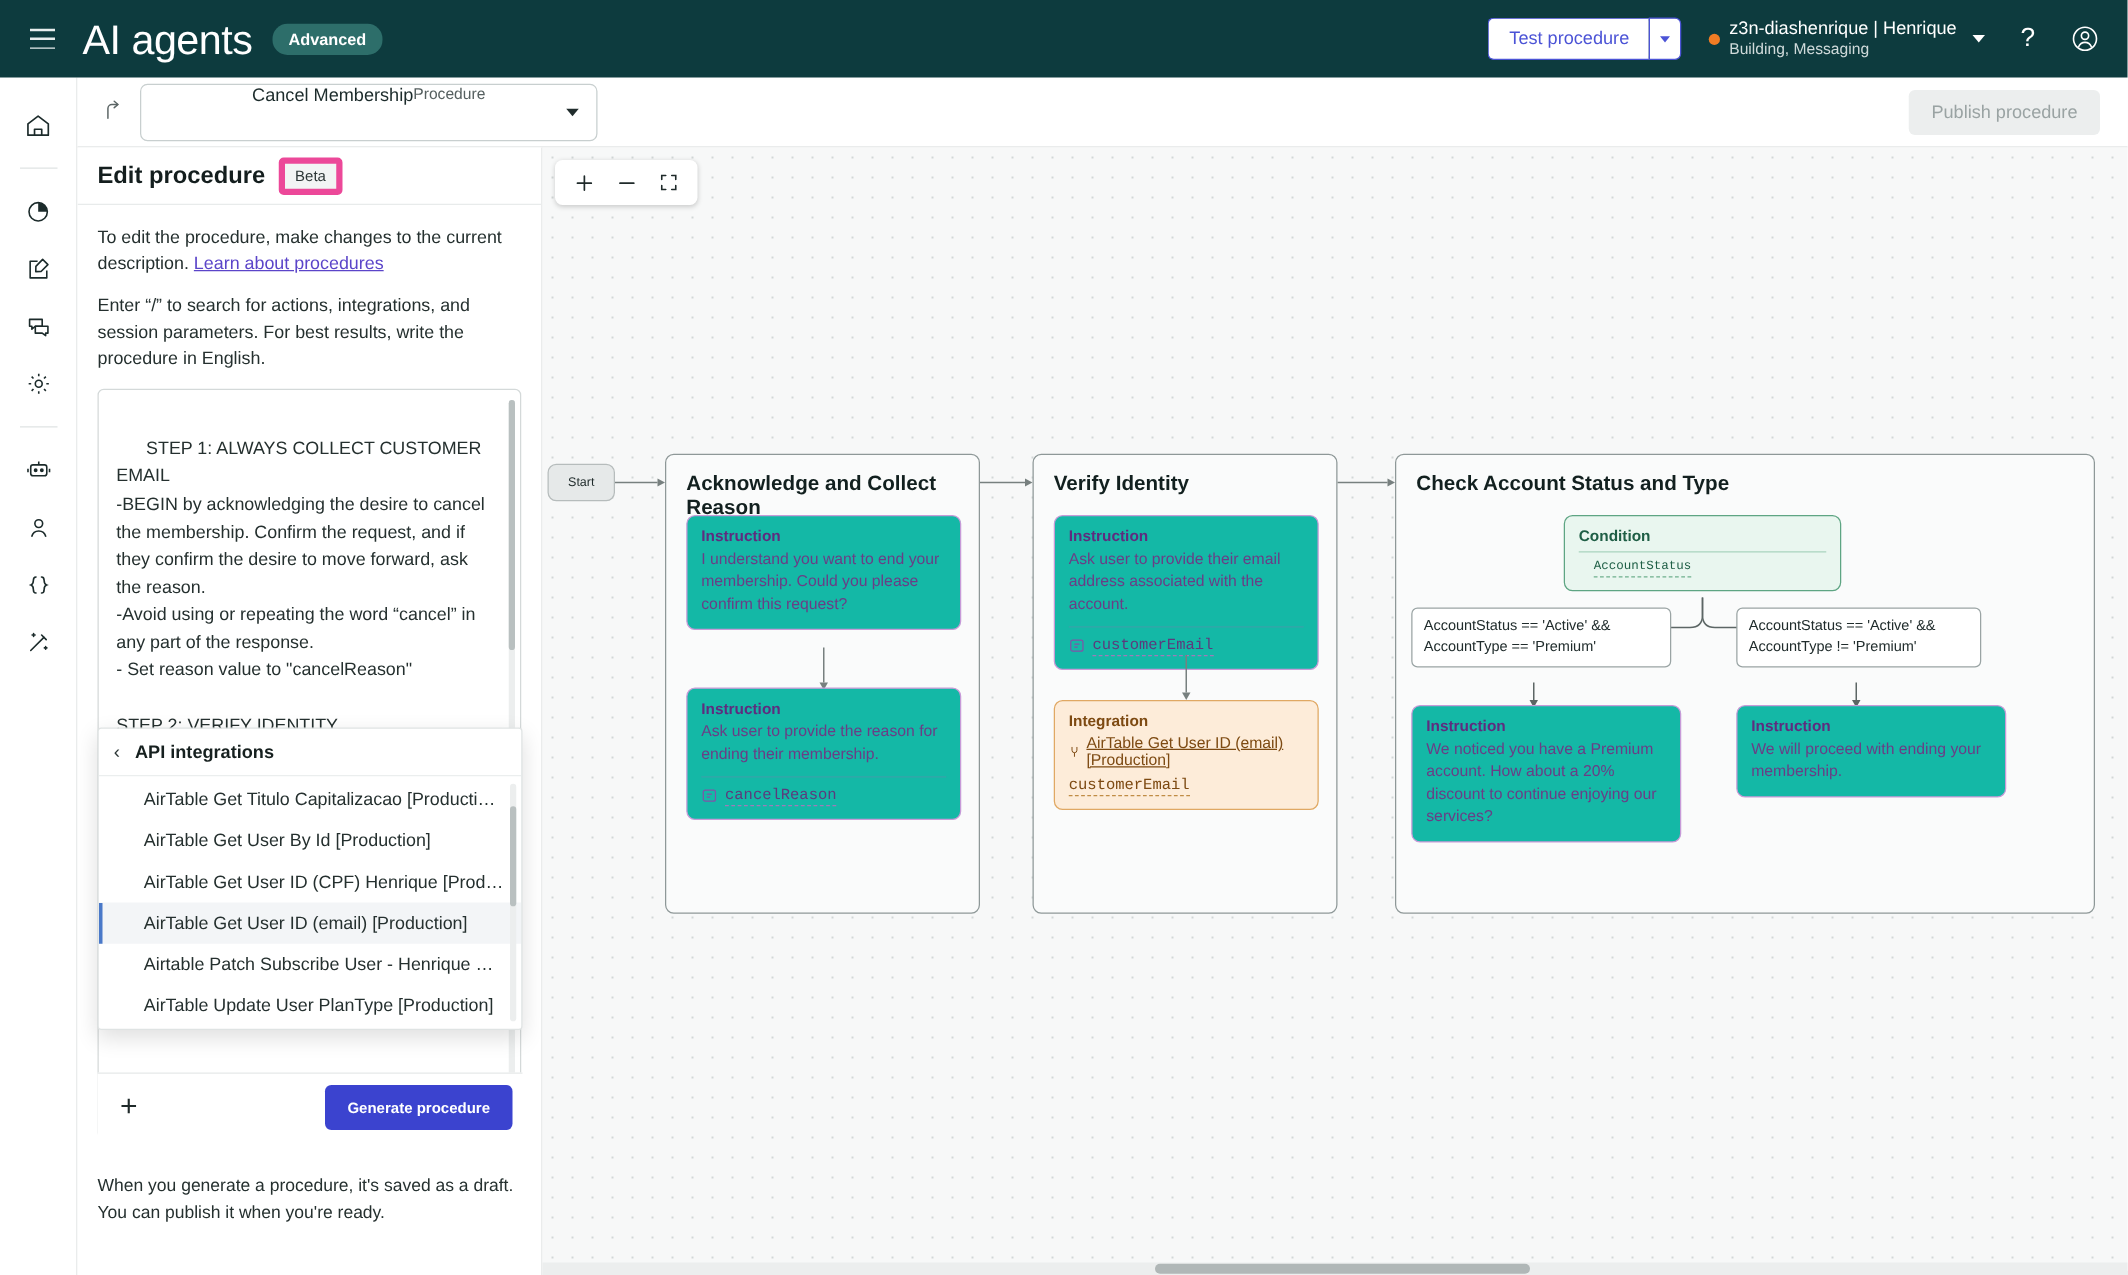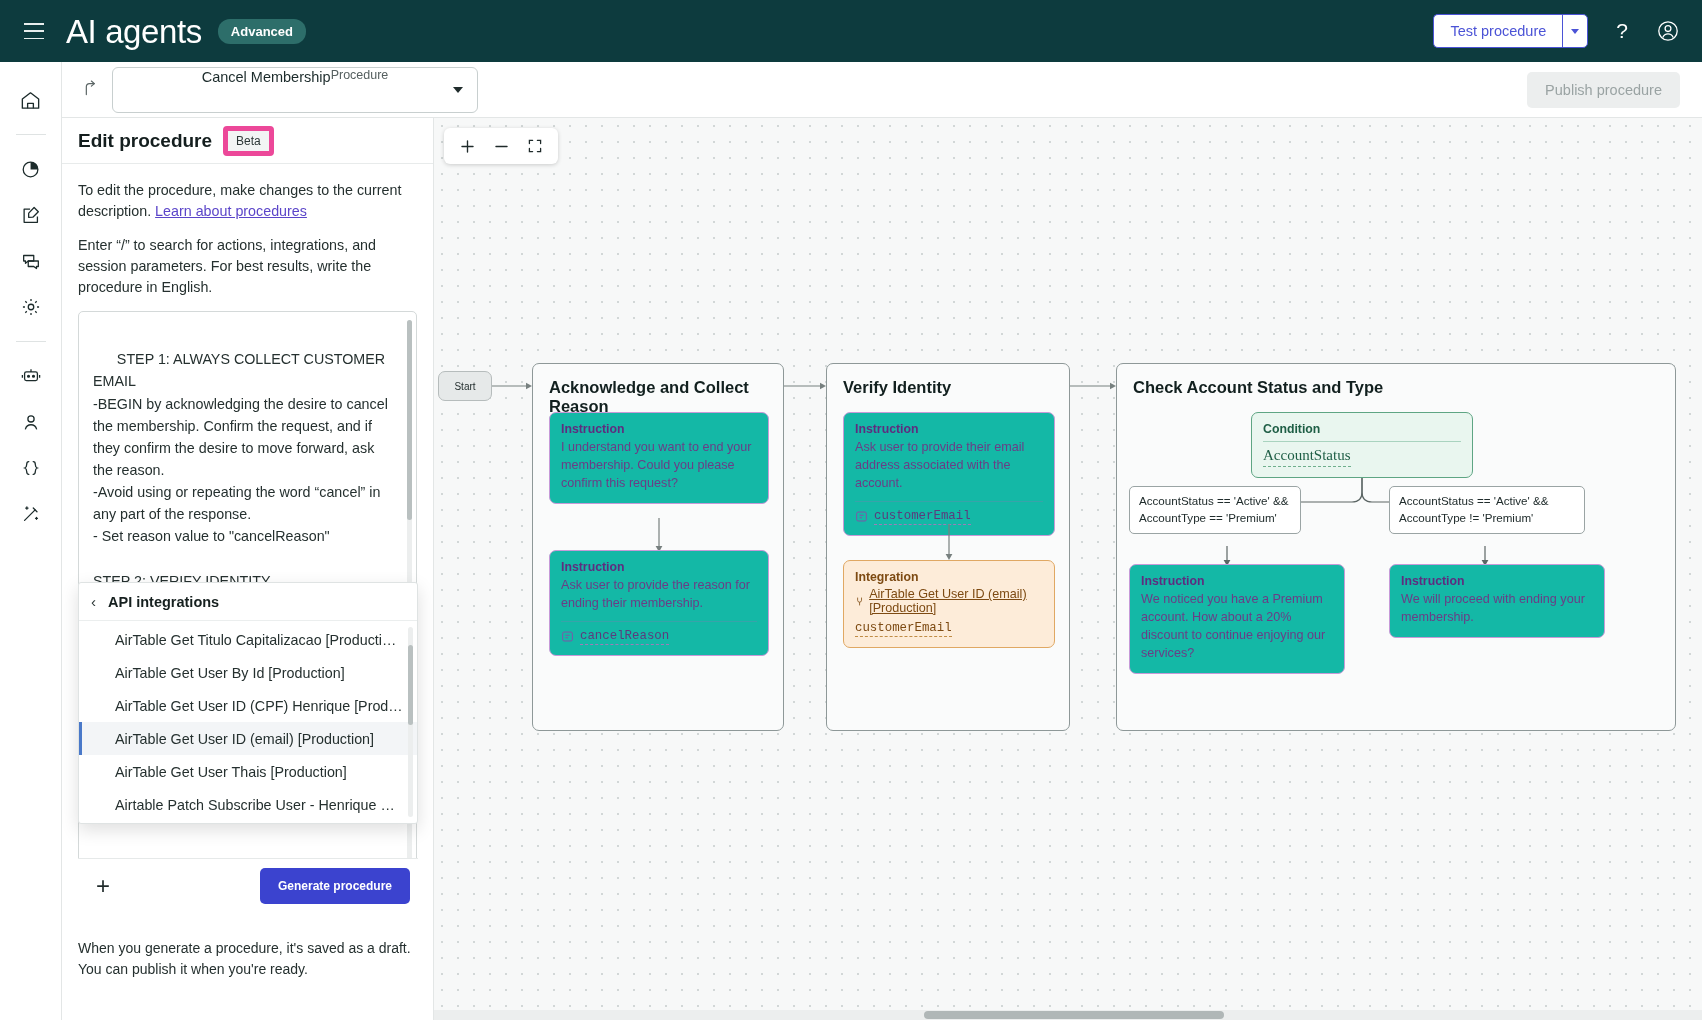--- a/index.html
+++ b/index.html
@@ -313,25 +313,26 @@
     font-size: 12.6px; color: #7d4a12;
     text-decoration: underline; cursor: pointer;
   }
   .integ-var {
     font-family: "Liberation Mono", monospace;
     font-size: 12.4px; color: #7d4a12;
     border-bottom: 1px dashed #c08c45;
     margin-top: 6px; display: inline-block; padding-bottom: 1px;
   }
   .cond-var {
-    font-family: Liberation Serif, serif;
-    font-size: 15px; color: #1e5e45;
+    font-family: Liberation Mono, monospace;
+    font-size: 10px; color: #1e5e45;
     border-bottom: 1px dashed #6faf8d;
     padding-bottom: 2px; display: inline-block;
     margin-top: 5px;
+    margin-left: 12px;
   }
   .cond-sep { height: 1px; background: #a9d3bf; margin: 5px 0 0; }
   .branch-label {
     position: absolute;
     background: #ffffff; border: 1px solid #9aa4a4;
     border-radius: 5px; padding: 6px 9px;
     font-size: 11.6px; color: #202c2c; line-height: 1.45;
   }
   .arrow-svg { position: absolute; left: 0; top: 0; pointer-events: none; }
 
@@ -359,20 +360,28 @@
   <div class="badge-advanced">Advanced</div>
 
   <div class="topbar-right">
     <div class="test-proc-group">
       <button class="test-proc-btn">Test procedure</button>
       <div class="test-proc-caret">
           <i></i>
         </div>
     </div>
 
+    <div class="user-block">
+      <div class="status-dot"></div>
+      <div class="user-text">
+        <div class="user-name">z3n-diashenrique | Henrique</div>
+        <div class="user-sub">Building, Messaging</div>
+      </div>
+      <div class="user-caret"></div>
+    </div>
 
     <div class="help-icon">?</div>
     <div class="avatar-icon">
       <svg width="24" height="24" viewBox="0 0 24 24" fill="none" stroke="#ffffff" stroke-width="1.3">
         <circle cx="12" cy="12" r="9.2"></circle>
           <circle cx="12" cy="9.6" r="2.9"></circle>
         <path d="M6.8 18.6c1-2.5 3-3.7 5.2-3.7s4.2 1.2 5.2 3.7"></path>
       </svg>
     </div>
   </div>
@@ -487,21 +496,20 @@
     <div class="slash-menu">
       <div class="sm-head">
         <div class="sm-back">‹</div>
         <div class="sm-title">API integrations</div>
       </div>
       <div class="sm-list">
         <div class="sm-item">AirTable Get Titulo Capitalizacao [Producti…</div>
         <div class="sm-item">AirTable Get User By Id [Production]</div>
         <div class="sm-item">AirTable Get User ID (CPF) Henrique [Prod…</div>
         <div class="sm-item sel">AirTable Get User ID (email) [Production]</div>
-        <div class="sm-item">AirTable Get User Thais [Production]</div>
         <div class="sm-item">Airtable Patch Subscribe User - Henrique …</div>
         <div class="sm-item">AirTable Update User PlanType [Production]</div>
         <div class="sm-scroll">
           <div class="sm-thumb"></div>
         </div>
       </div>
     </div>
   </div>
 
   <div class="lp-foot">
@@ -614,21 +622,21 @@
         <path d="M245 114 V128 Q245 138 255 138 H300"></path>
         <path d="M110 182 V196"></path>
         <path d="M368 182 V196"></path>
       </g>
       <g fill="#5c6665">
         <path d="M110 202 l-3.4 -6 h6.8 z"></path>
         <path d="M368 202 l-3.4 -6 h6.8 z"></path>
       </g>
     </svg>
 
-    <div class="branch-label" style="left:12px; top:122px; width:172px;">AccountStatus == 'Active' &amp;&amp; AccountType == 'Premium'</div>
+    <div class="branch-label" style="left:12px; top:122px; width:208px;">AccountStatus == 'Active' &amp;&amp; AccountType == 'Premium'</div>
     <div class="branch-label" style="left:272px; top:122px; width:196px;">AccountStatus == 'Active' &amp;&amp; AccountType != 'Premium'</div>
 
     <div class="card card-instr" style="left:12px; top:200px; width:216px;">
       <div class="card-label">Instruction</div>
       <div class="card-text">We noticed you have a Premium account. How about a 20% discount to continue enjoying our services?</div>
     </div>
     <div class="card card-instr" style="left:272px; top:200px; width:216px;">
       <div class="card-label">Instruction</div>
       <div class="card-text">We will proceed with ending your membership.</div>
     </div>

